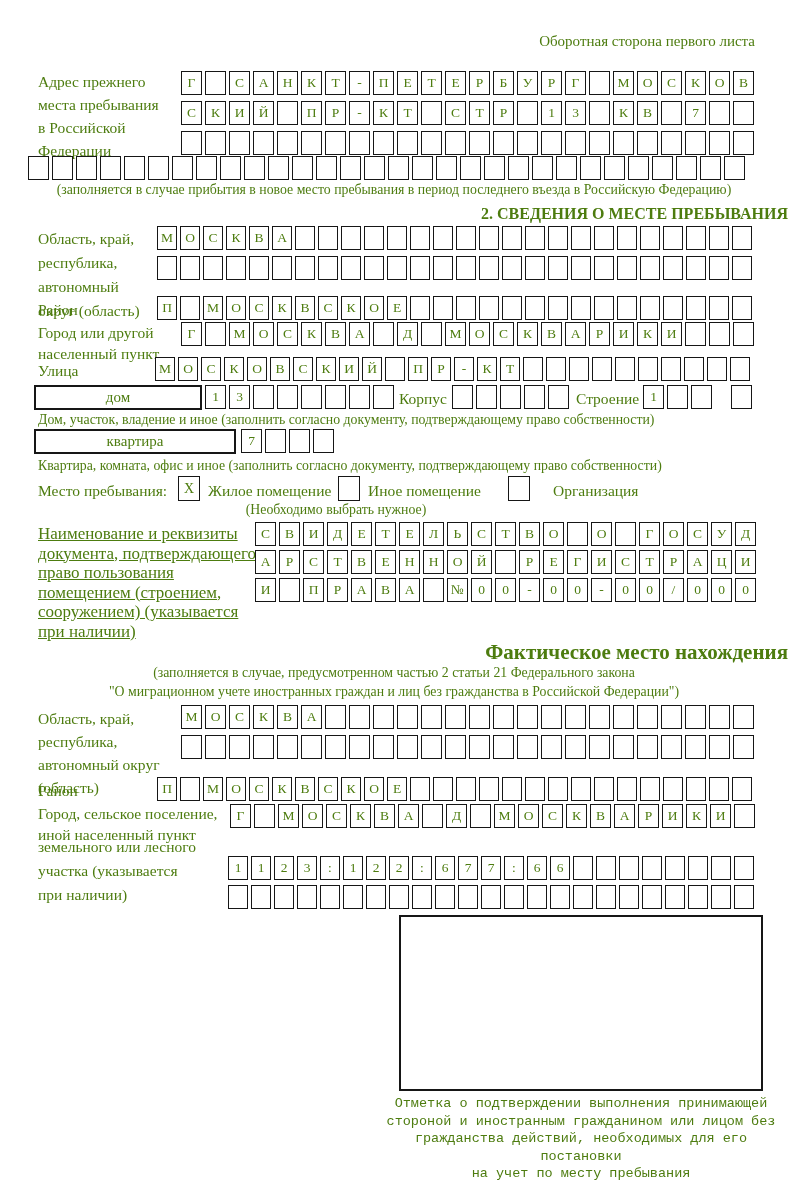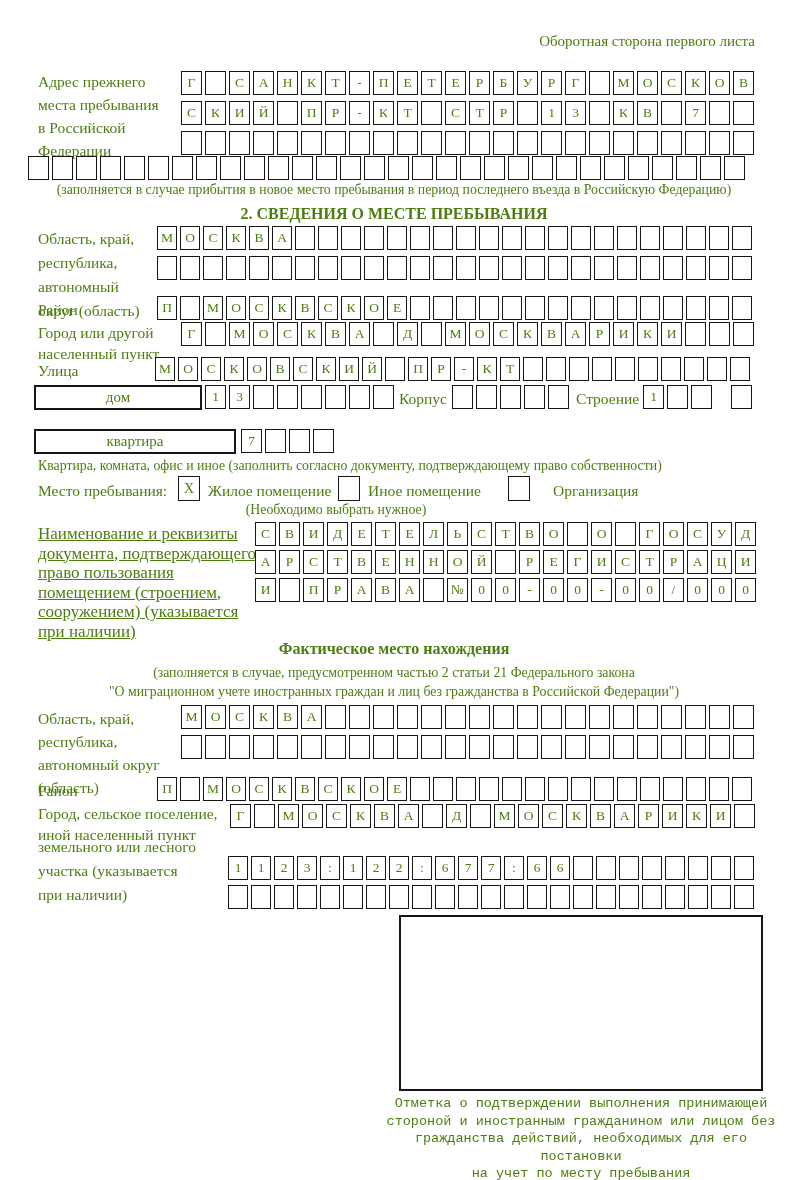--- a/index.html
+++ b/index.html
@@ -14,21 +14,21 @@
     box-sizing:border-box;display:flex;align-items:center;justify-content:center;
     font-size:13.5px;line-height:1;background:#fff;
   }
   .row.narrow .cell{width:20px;}
   .label{font-size:15.5px;line-height:23px;white-space:nowrap;}
   .lh21{line-height:21px;}
   .lh195{line-height:19.5px;font-size:17px;text-decoration:underline;}
   .lh24{line-height:24px;}
   .note{font-size:13.8px;white-space:nowrap;}
   .center{left:0;width:788px;text-align:center;}
-  .bold{font-weight:bold;}
+  .bold{font-weight:bold;text-align:right;}
   .widebox{
     position:absolute;border:2px solid #161616;box-sizing:border-box;height:25px;
     display:flex;align-items:center;justify-content:center;font-size:15px;background:#fff;
   }
   .chk{
     position:absolute;width:22px;height:25px;border:1.8px solid #161616;box-sizing:border-box;
     display:flex;align-items:center;justify-content:center;font-size:14px;background:#fff;
   }
   .bigrect{position:absolute;border:2px solid #161616;box-sizing:border-box;background:#fff;}
   .caption{position:absolute;font-size:13.5px;line-height:17.5px;text-align:center;font-family:Liberation Mono, monospace;}
@@ -335,20 +335,21 @@
     </div>
   <div class="abs label" style="left:576px;top:379px;">Строение</div>
   <div class="row" style="left:643px;top:377px;">
       <span class="cell">1</span>
       <span class="cell"></span>
       <span class="cell"></span>
     </div>
   <div class="row" style="left:731px;top:377px;">
       <span class="cell"></span>
     </div>
+  <div class="abs note" style="left:38px;top:404px;">Дом, участок, владение и иное (заполнить согласно документу, подтверждающему право собственности)</div>
 
   <div class="widebox" style="left:34px;top:421px;width:202px;">квартира</div>
   <div class="row" style="left:241px;top:421px;">
       <span class="cell">7</span>
       <span class="cell"></span>
       <span class="cell"></span>
       <span class="cell"></span>
     </div>
   <div class="abs note" style="left:38px;top:450px;">Квартира, комната, офис и иное (заполнить согласно документу, подтверждающему право собственности)</div>
 
@@ -432,21 +433,21 @@
       <span class="cell">0</span>
       <span class="cell">-</span>
       <span class="cell">0</span>
       <span class="cell">0</span>
       <span class="cell">/</span>
       <span class="cell">0</span>
       <span class="cell">0</span>
       <span class="cell">0</span>
     </div>
 
-  <div class="abs center bold" style="top:632px;font-size:16px;">Фактическое место нахождения</div>
+  <div class="abs center bold" style="top:632px;font-size:21px;">Фактическое место нахождения</div>
   <div class="abs note center" style="top:657px;">(заполняется в случае, предусмотренном частью 2 статьи 21 Федерального закона</div>
   <div class="abs note center" style="top:676px;">"О миграционном учете иностранных граждан и лиц без гражданства в Российской Федерации")</div>
 
   <div class="abs" style="left:38px;top:699px;">
     <div class="label">Область, край,</div>
     <div class="label">республика,</div>
     <div class="label">автономный округ</div>
     <div class="label">(область)</div>
   </div>
   <div class="row" style="left:181px;top:697px;">

